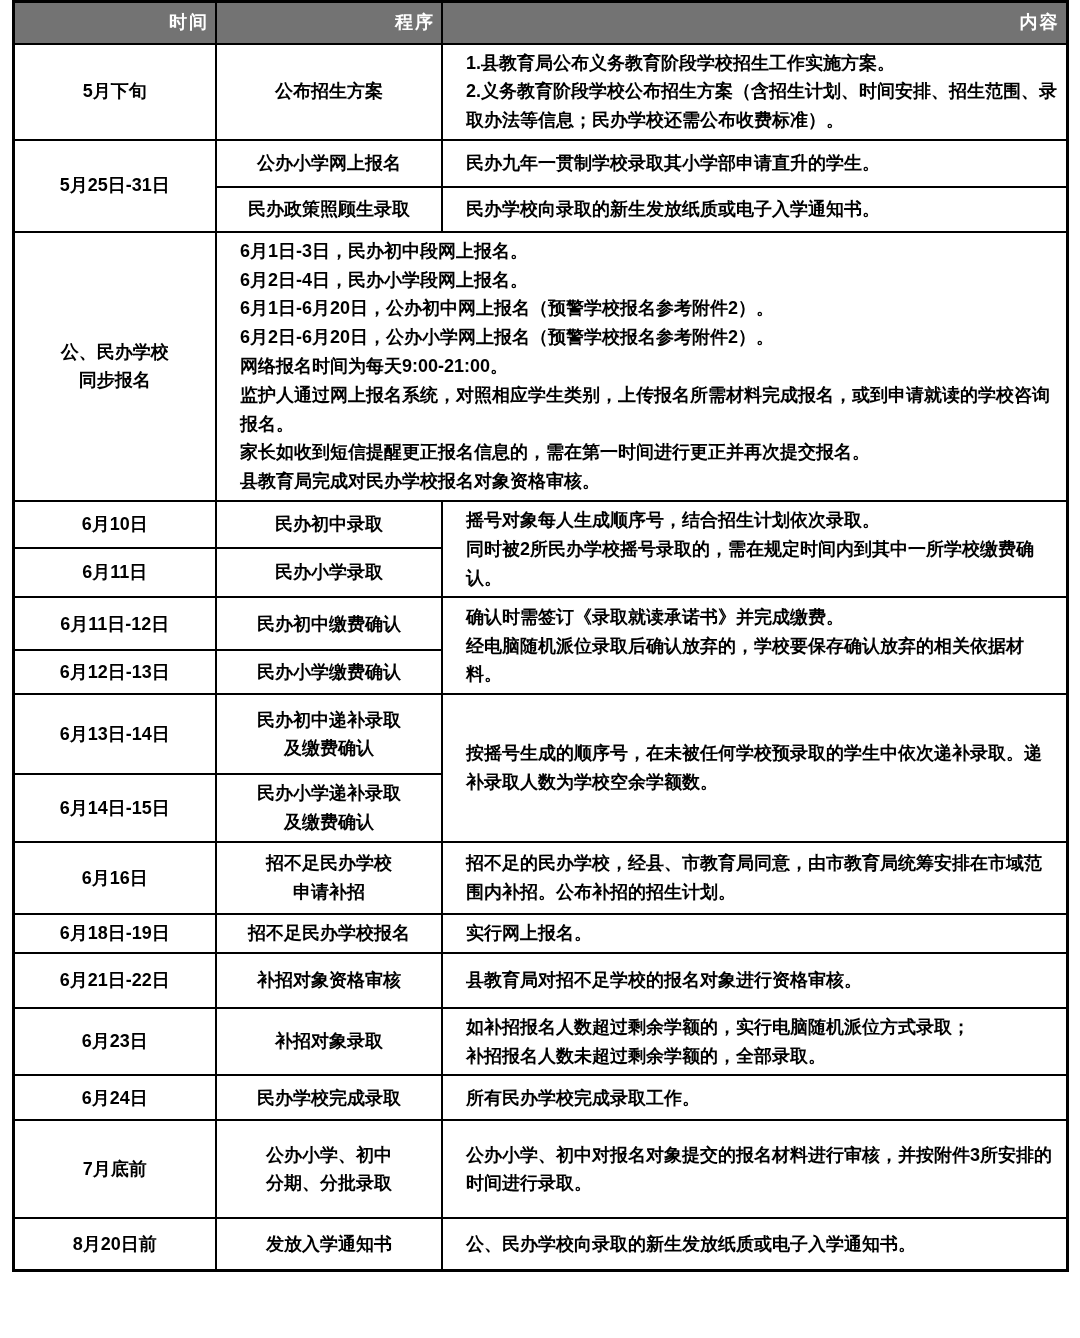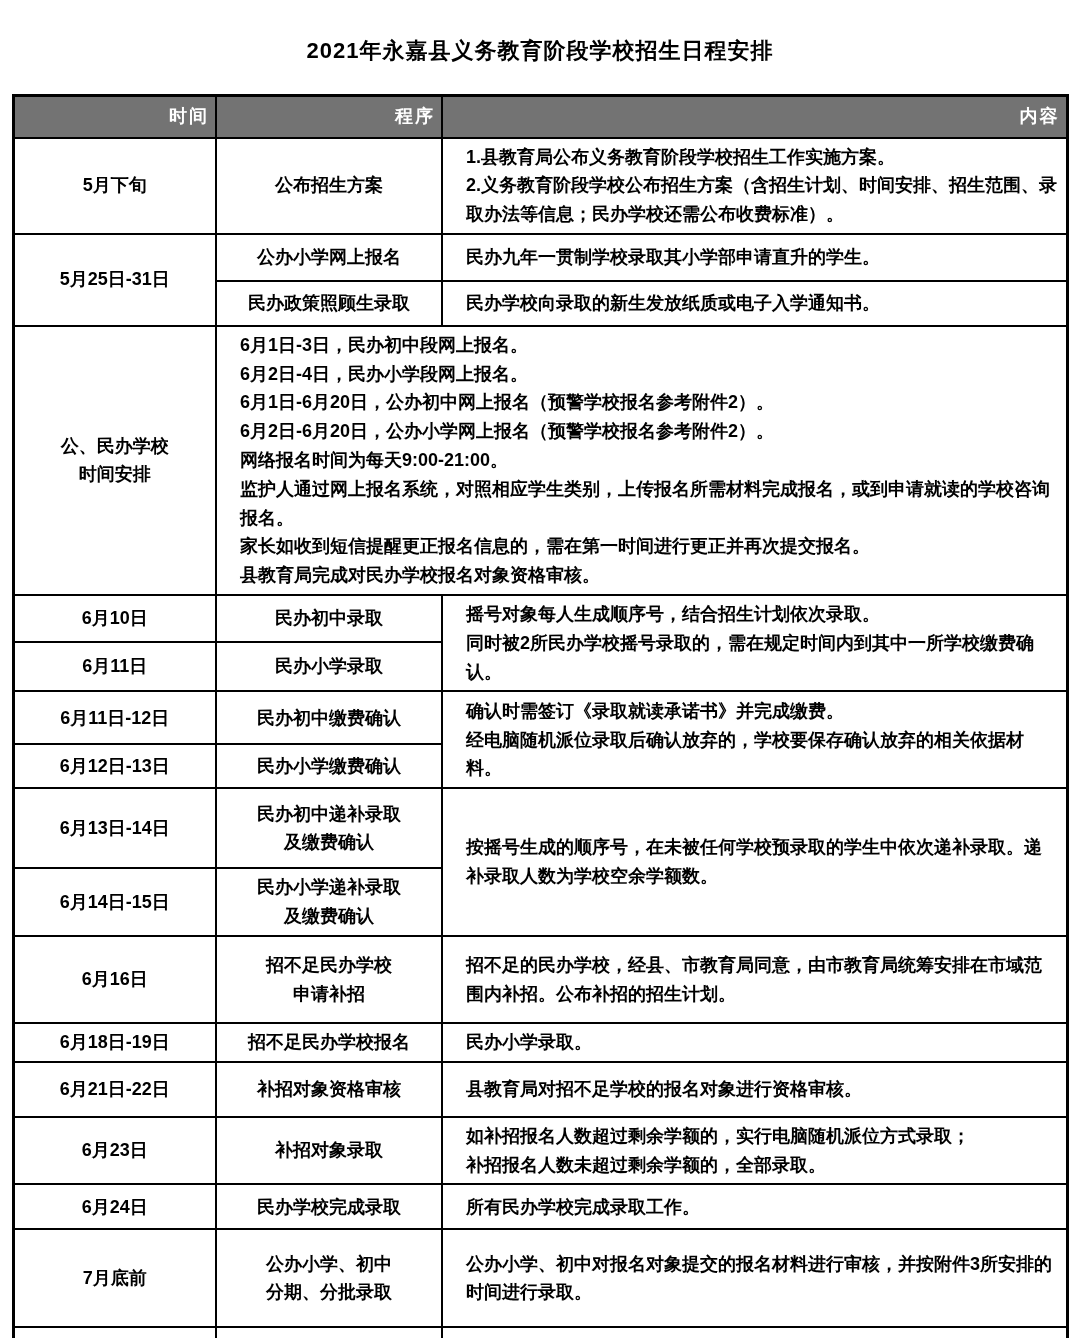--- a/index.html
+++ b/index.html
@@ -46,21 +46,20 @@
     letter-spacing: 2px;
   }
   td.c-time, td.c-proc { text-align: center; }
   td.c-content { text-align: left; padding-left: 23px; padding-right: 7px; }
 </style>
 </head>
 <body>
 
 <div class="page">
 
-  <div class="title">2021年永嘉县义务教育阶段学校招生日程安排</div>
 
   <table class="schedule">
     <colgroup>
       <col style="width:203px">
       <col style="width:226px">
       <col style="width:625px">
     </colgroup>
     <thead>
       <tr>
         <th>时间</th>
@@ -79,21 +78,21 @@
         <td class="c-time" rowspan="2">5月25日-31日</td>
         <td class="c-proc">公办小学网上报名</td>
         <td class="c-content">民办九年一贯制学校录取其小学部申请直升的学生。</td>
       </tr>
       <tr style="height:45px">
         <td class="c-proc">民办政策照顾生录取</td>
         <td class="c-content">民办学校向录取的新生发放纸质或电子入学通知书。</td>
       </tr>
       <tr style="height:245px">
         <td class="c-time">公、民办学校
-时间安排</td>
+同步报名</td>
         <td class="c-content" colspan="2">6月1日-3日，民办初中段网上报名。
 6月2日-4日，民办小学段网上报名。
 6月1日-6月20日，公办初中网上报名（预警学校报名参考附件2）。
 6月2日-6月20日，公办小学网上报名（预警学校报名参考附件2）。
 网络报名时间为每天9:00-21:00。
 监护人通过网上报名系统，对照相应学生类别，上传报名所需材料完成报名，或到申请就读的学校咨询报名。
 家长如收到短信提醒更正报名信息的，需在第一时间进行更正并再次提交报名。
 县教育局完成对民办学校报名对象资格审核。</td>
       </tr>
       <tr style="height:45px">
@@ -120,30 +119,30 @@
         <td class="c-time">6月13日-14日</td>
         <td class="c-proc">民办初中递补录取
 及缴费确认</td>
         <td class="c-content" rowspan="2">按摇号生成的顺序号，在未被任何学校预录取的学生中依次递补录取。递补录取人数为学校空余学额数。</td>
       </tr>
       <tr style="height:51px">
         <td class="c-time">6月14日-15日</td>
         <td class="c-proc">民办小学递补录取
 及缴费确认</td>
       </tr>
-      <tr style="height:87px">
+      <tr style="height:72px">
         <td class="c-time">6月16日</td>
         <td class="c-proc">招不足民办学校
 申请补招</td>
         <td class="c-content">招不足的民办学校，经县、市教育局同意，由市教育局统筹安排在市域范围内补招。公布补招的招生计划。</td>
       </tr>
       <tr style="height:35px">
         <td class="c-time">6月18日-19日</td>
         <td class="c-proc">招不足民办学校报名</td>
-        <td class="c-content">民办小学录取。</td>
+        <td class="c-content">实行网上报名。</td>
       </tr>
       <tr style="height:55px">
         <td class="c-time">6月21日-22日</td>
         <td class="c-proc">补招对象资格审核</td>
         <td class="c-content">县教育局对招不足学校的报名对象进行资格审核。</td>
       </tr>
       <tr style="height:62px">
         <td class="c-time">6月23日</td>
         <td class="c-proc">补招对象录取</td>
         <td class="c-content">如补招报名人数超过剩余学额的，实行电脑随机派位方式录取；

